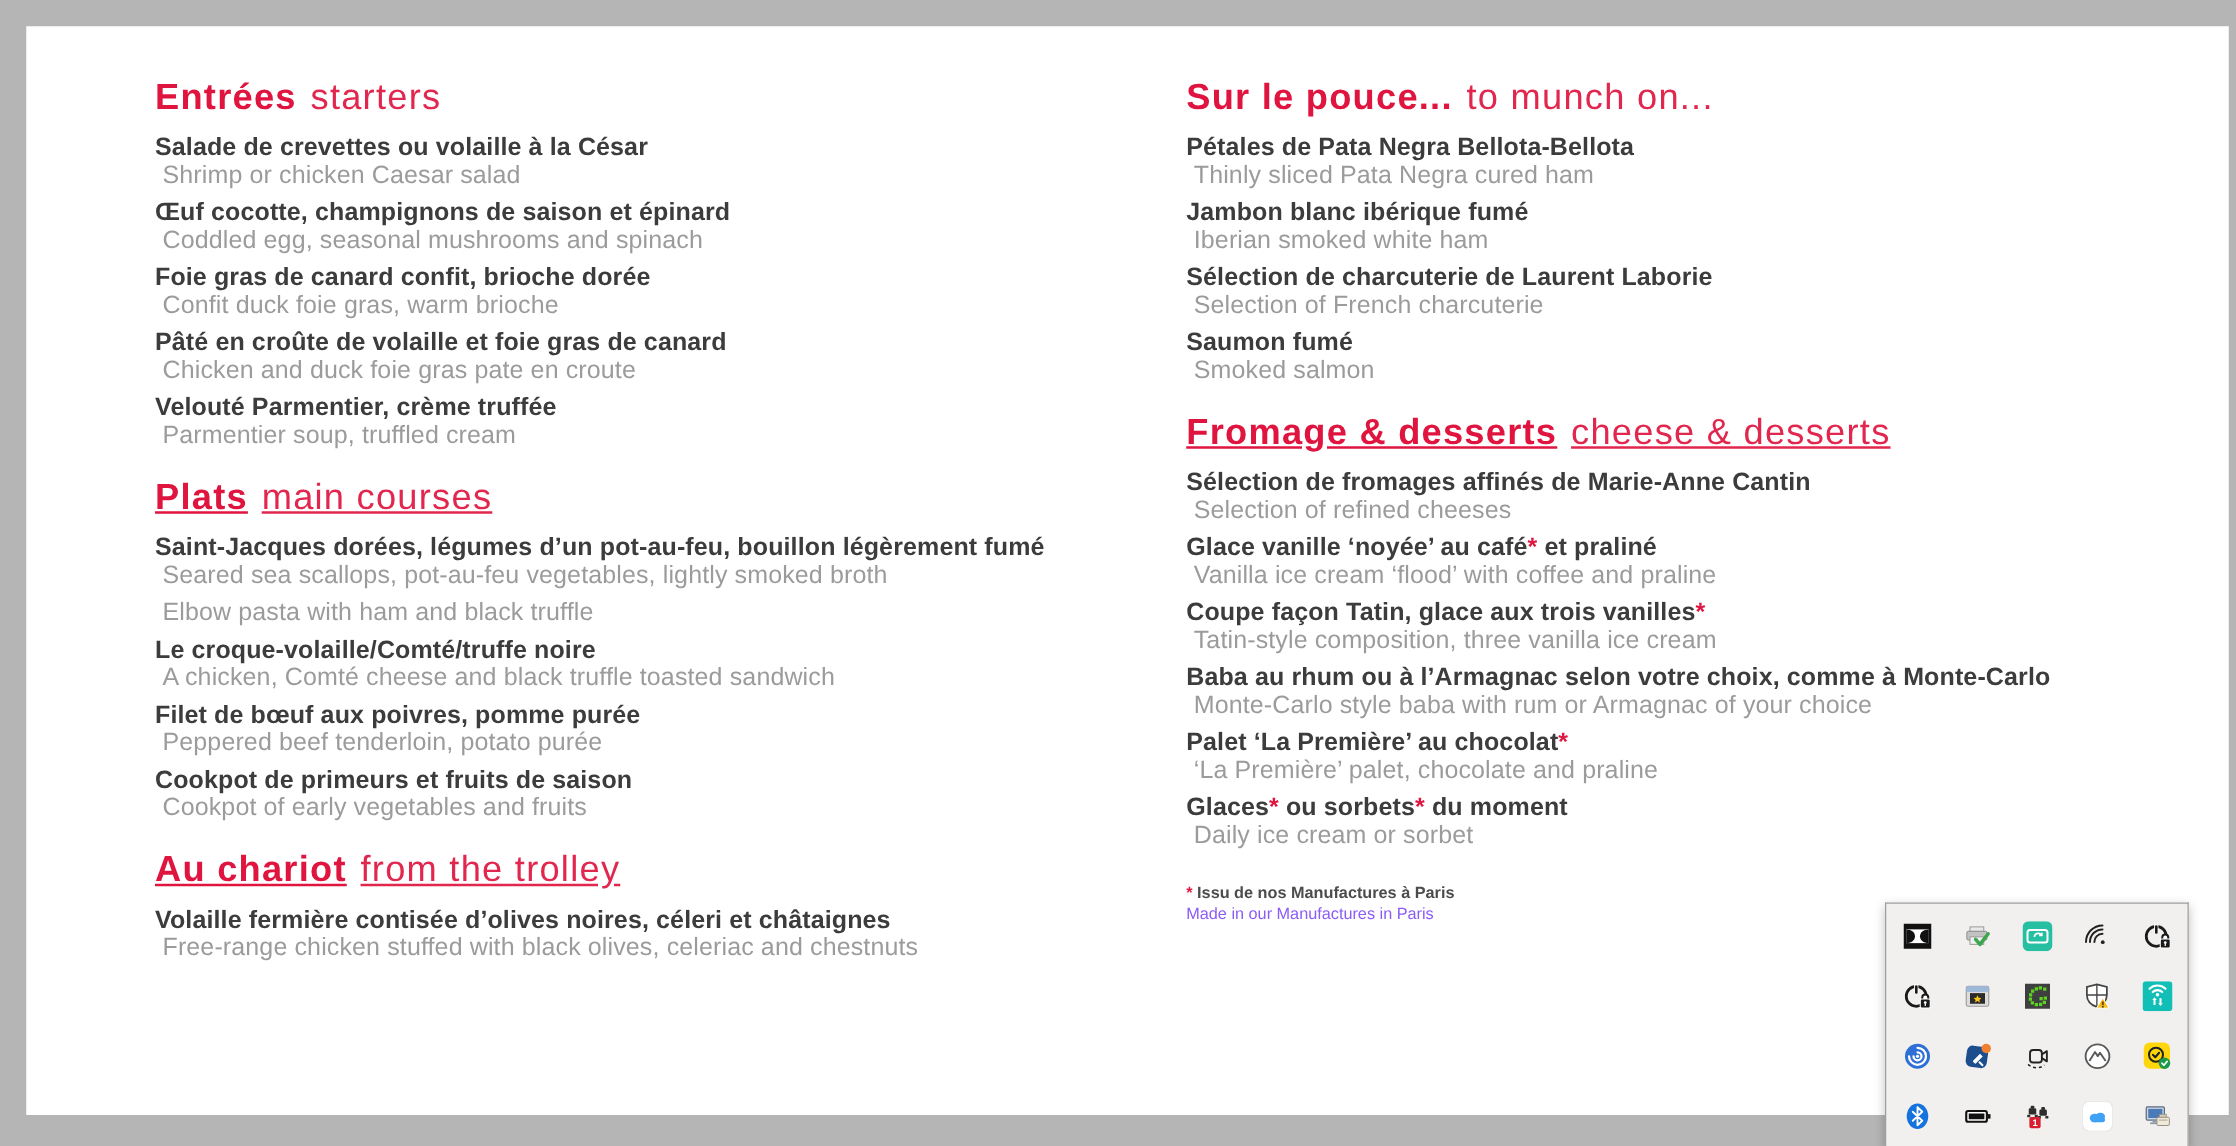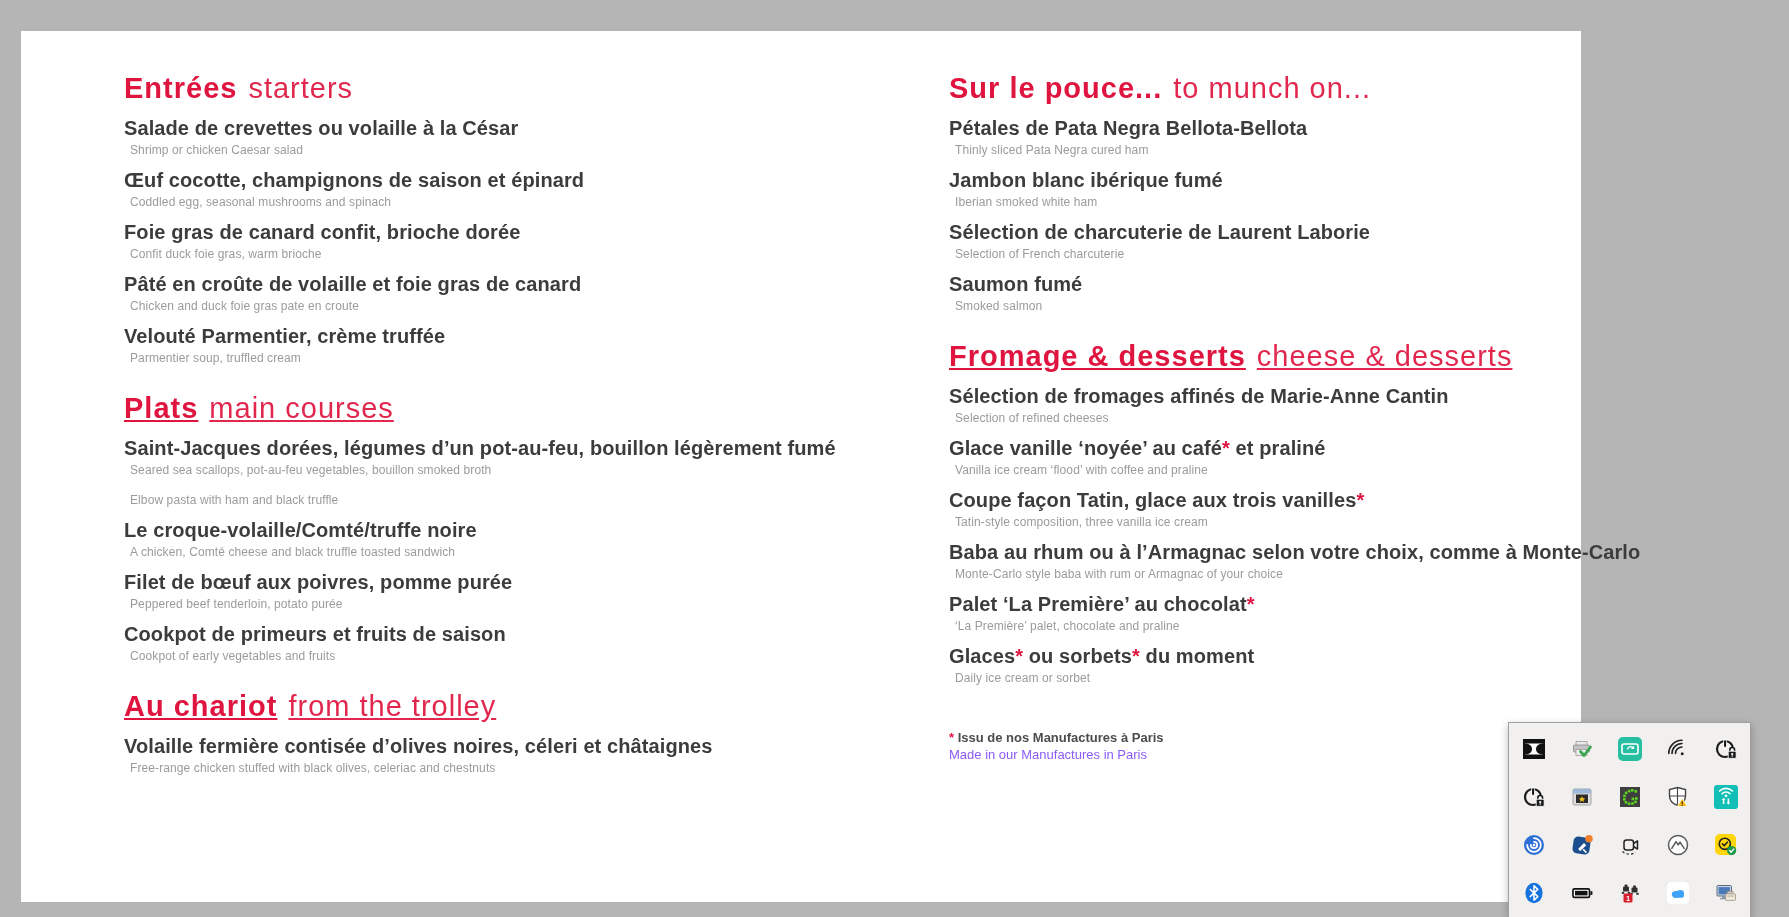--- a/index.html
+++ b/index.html
@@ -2,43 +2,43 @@
 <html><head>
 <meta charset="utf-8">
 <style>
   html,body{margin:0;padding:0;}
   body{
     width:1789px;height:917px;position:relative;overflow:hidden;
     background:#b5b5b5;
     font-family:"Liberation Sans","DejaVu Sans",sans-serif;
   }
   .sheet{
-    position:absolute;left:21px;top:31px;width:1560px;height:871px;
+    position:absolute;left:21px;top:21px;width:1762px;height:871px;
     background:#ffffff;
   }
   .col{position:absolute;top:40px;width:730px;}
   .col-left{left:103px;}
   .col-right{left:928px;}
   h2.heading{
     font-size:29px;line-height:34px;margin:0 0 12px 0;letter-spacing:1px;
     color:#df1540;font-weight:700;white-space:nowrap;
   }
   .h-en{font-weight:400;margin-left:.38em;opacity:.92;}
   .item{margin-bottom:8px;}
   .item .fr{
     font-size:20px;line-height:22px;font-weight:700;color:#3c3c3c;
     white-space:nowrap;letter-spacing:.1px;
   }
   .item .en{
-    font-size:12px;line-height:22px;font-weight:400;color:#9b9b9b;
+    font-size:20px;line-height:22px;font-weight:400;color:#9b9b9b;
     padding-left:6px;white-space:nowrap;letter-spacing:.1px;
   }
   section + section h2.heading{margin-top:22px;text-decoration:underline;}
   .ast{color:#df1540;}
-  .footnote{margin-top:40px;}
+  .footnote{margin-top:26px;}
   .footnote .fr{font-size:13px;line-height:17px;font-weight:700;color:#4c4c4c;}
   .footnote .en{font-size:13px;line-height:17px;color:#8b5cf6;}
   
   .tray{
     position:absolute;left:1508px;top:722px;width:243px;height:196px;
     background:#f2f0ee;border:1px solid #9f9f9f;border-bottom:none;
     box-shadow:0 3px 8px rgba(0,0,0,.25);
     display:grid;grid-template-columns:repeat(5,48px);grid-auto-rows:48px;
     padding:2px 0 0 1px;box-sizing:border-box;
   }
@@ -77,21 +77,21 @@
         <div class="en">Parmentier soup, truffled cream</div>
       </div>
     </section>
 
     <section>
       <h2 class="heading">
         <span class="h-fr">Plats</span><span class="h-en">main courses</span>
       </h2>
       <div class="item">
         <div class="fr">Saint-Jacques dorées, légumes d’un pot-au-feu, bouillon légèrement fumé</div>
-        <div class="en">Seared sea scallops, pot-au-feu vegetables, bouillon smoked broth</div>
+        <div class="en">Seared sea scallops, pot-au-feu vegetables, lightly smoked broth</div>
       </div>
       <div class="item">
         <div class="en">Elbow pasta with ham and black truffle</div>
       </div>
       <div class="item">
         <div class="fr">Le croque-volaille/Comté/truffe noire</div>
         <div class="en">A chicken, Comté cheese and black truffle toasted sandwich</div>
       </div>
       <div class="item">
         <div class="fr">Filet de bœuf aux poivres, pomme purée</div>

